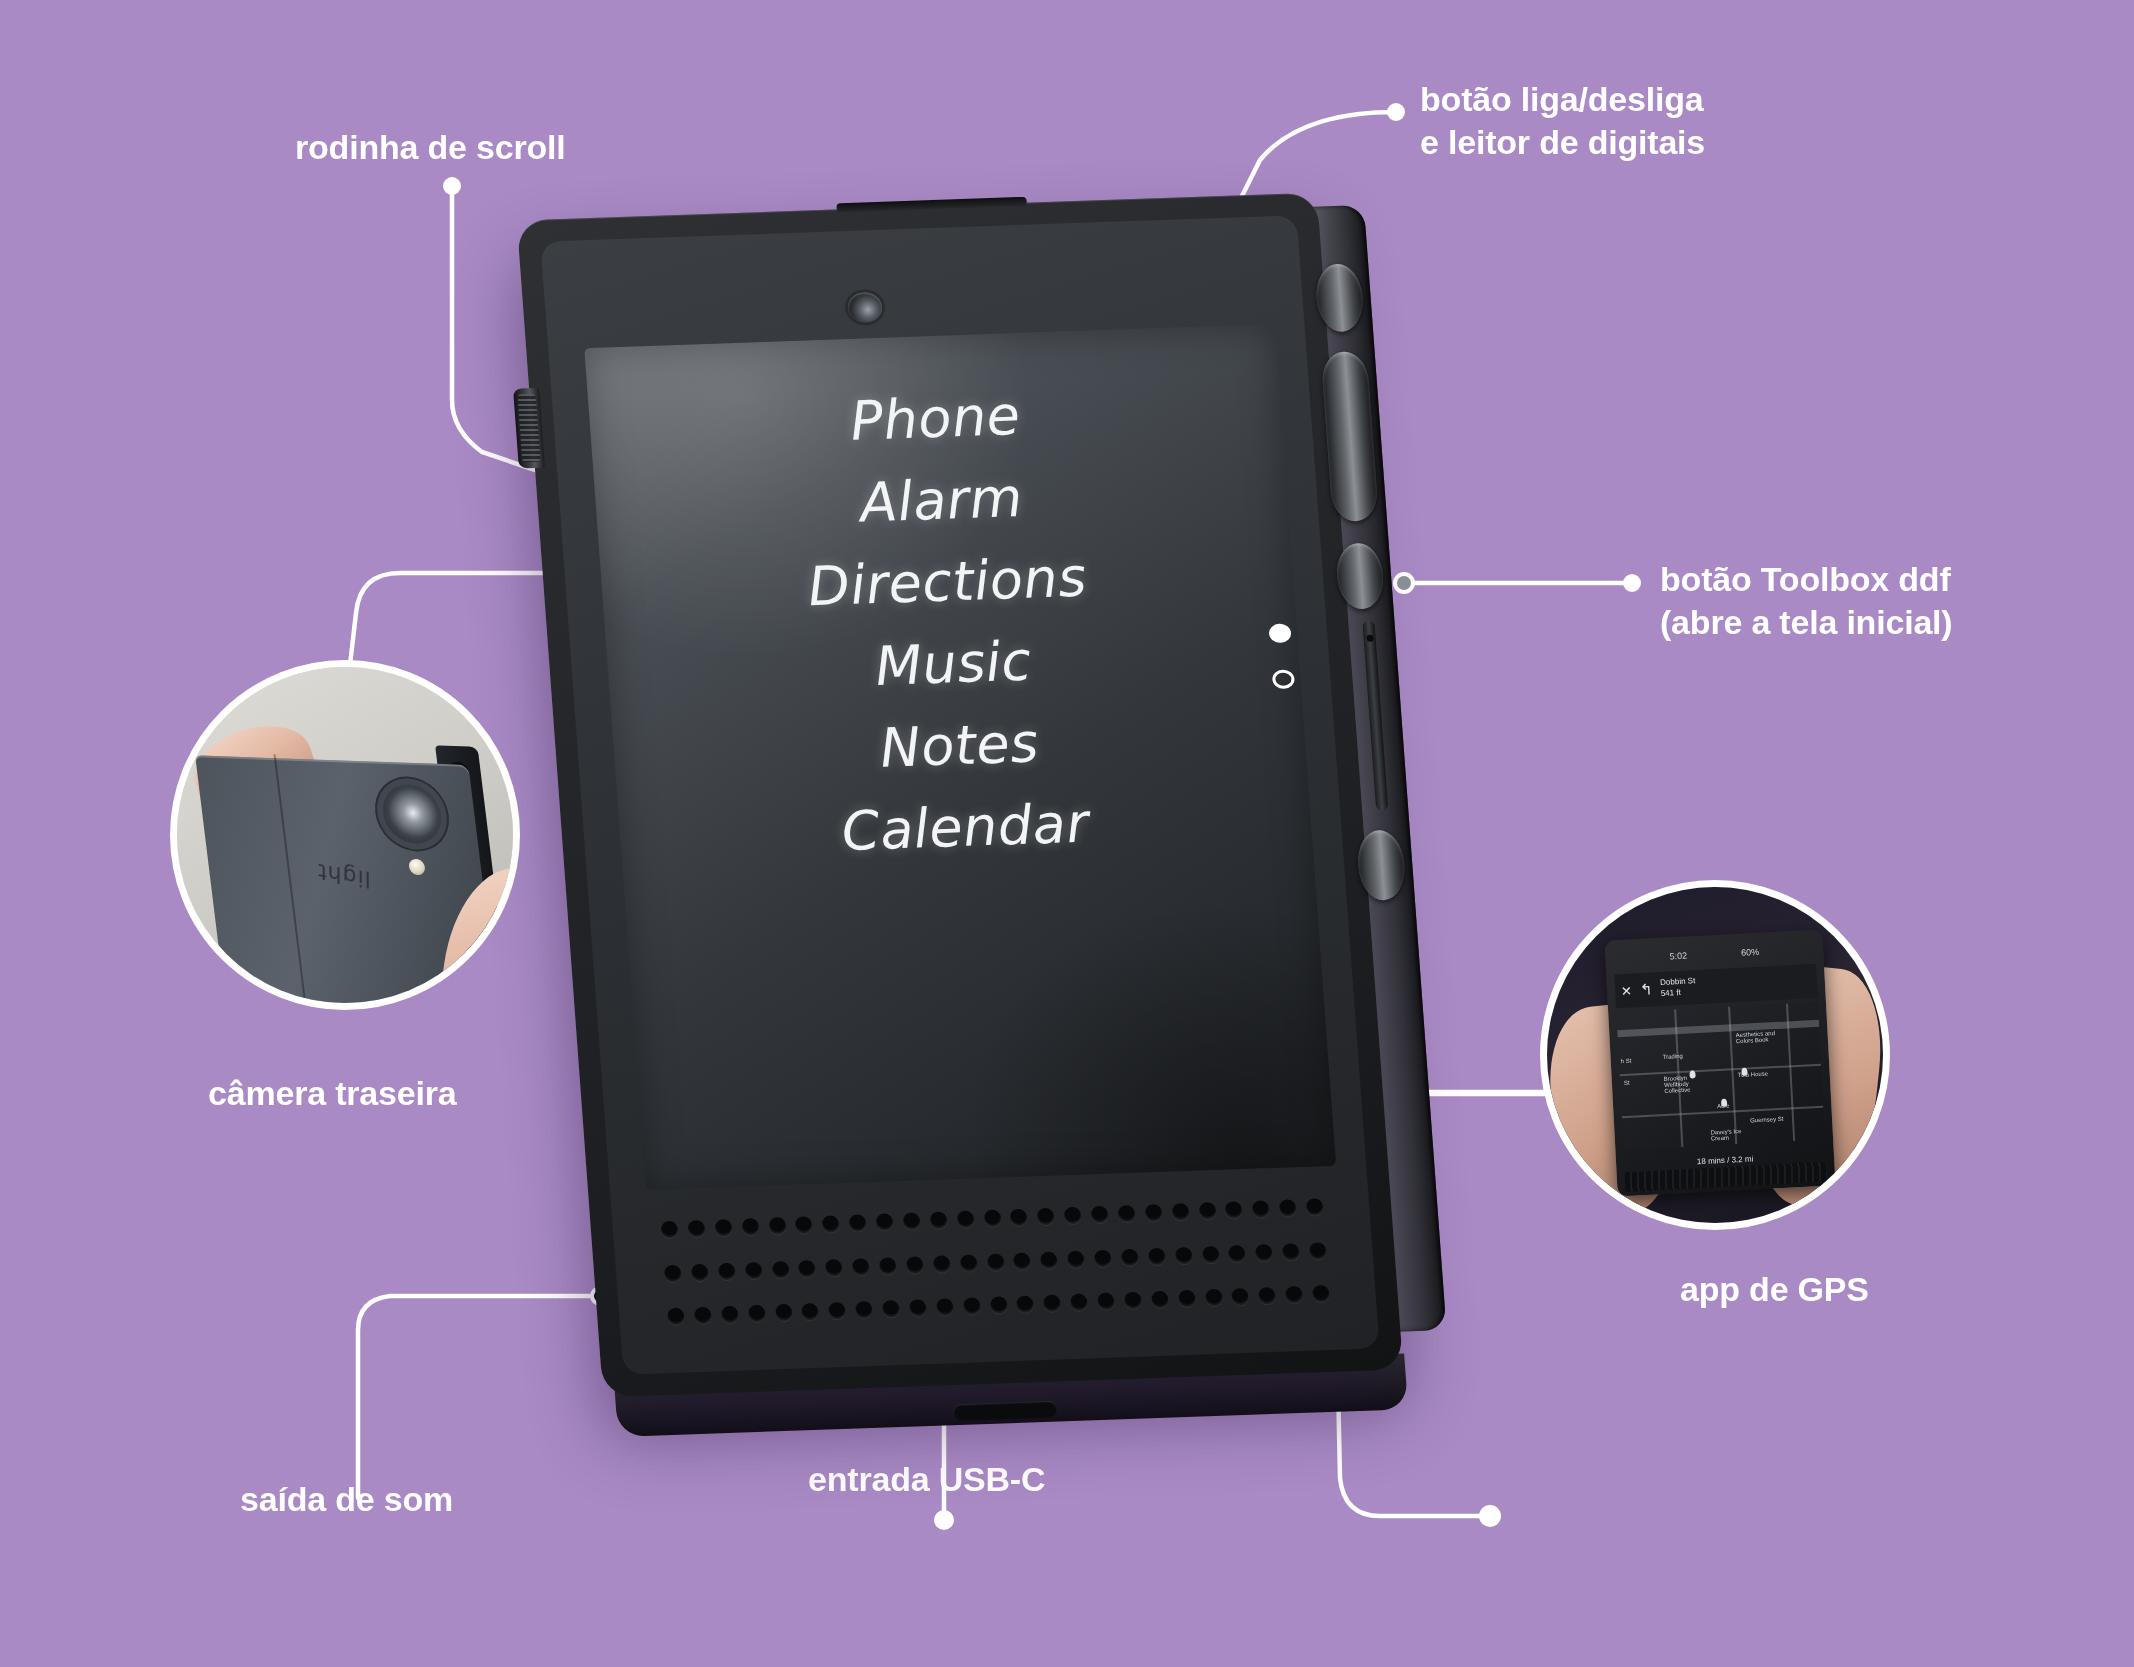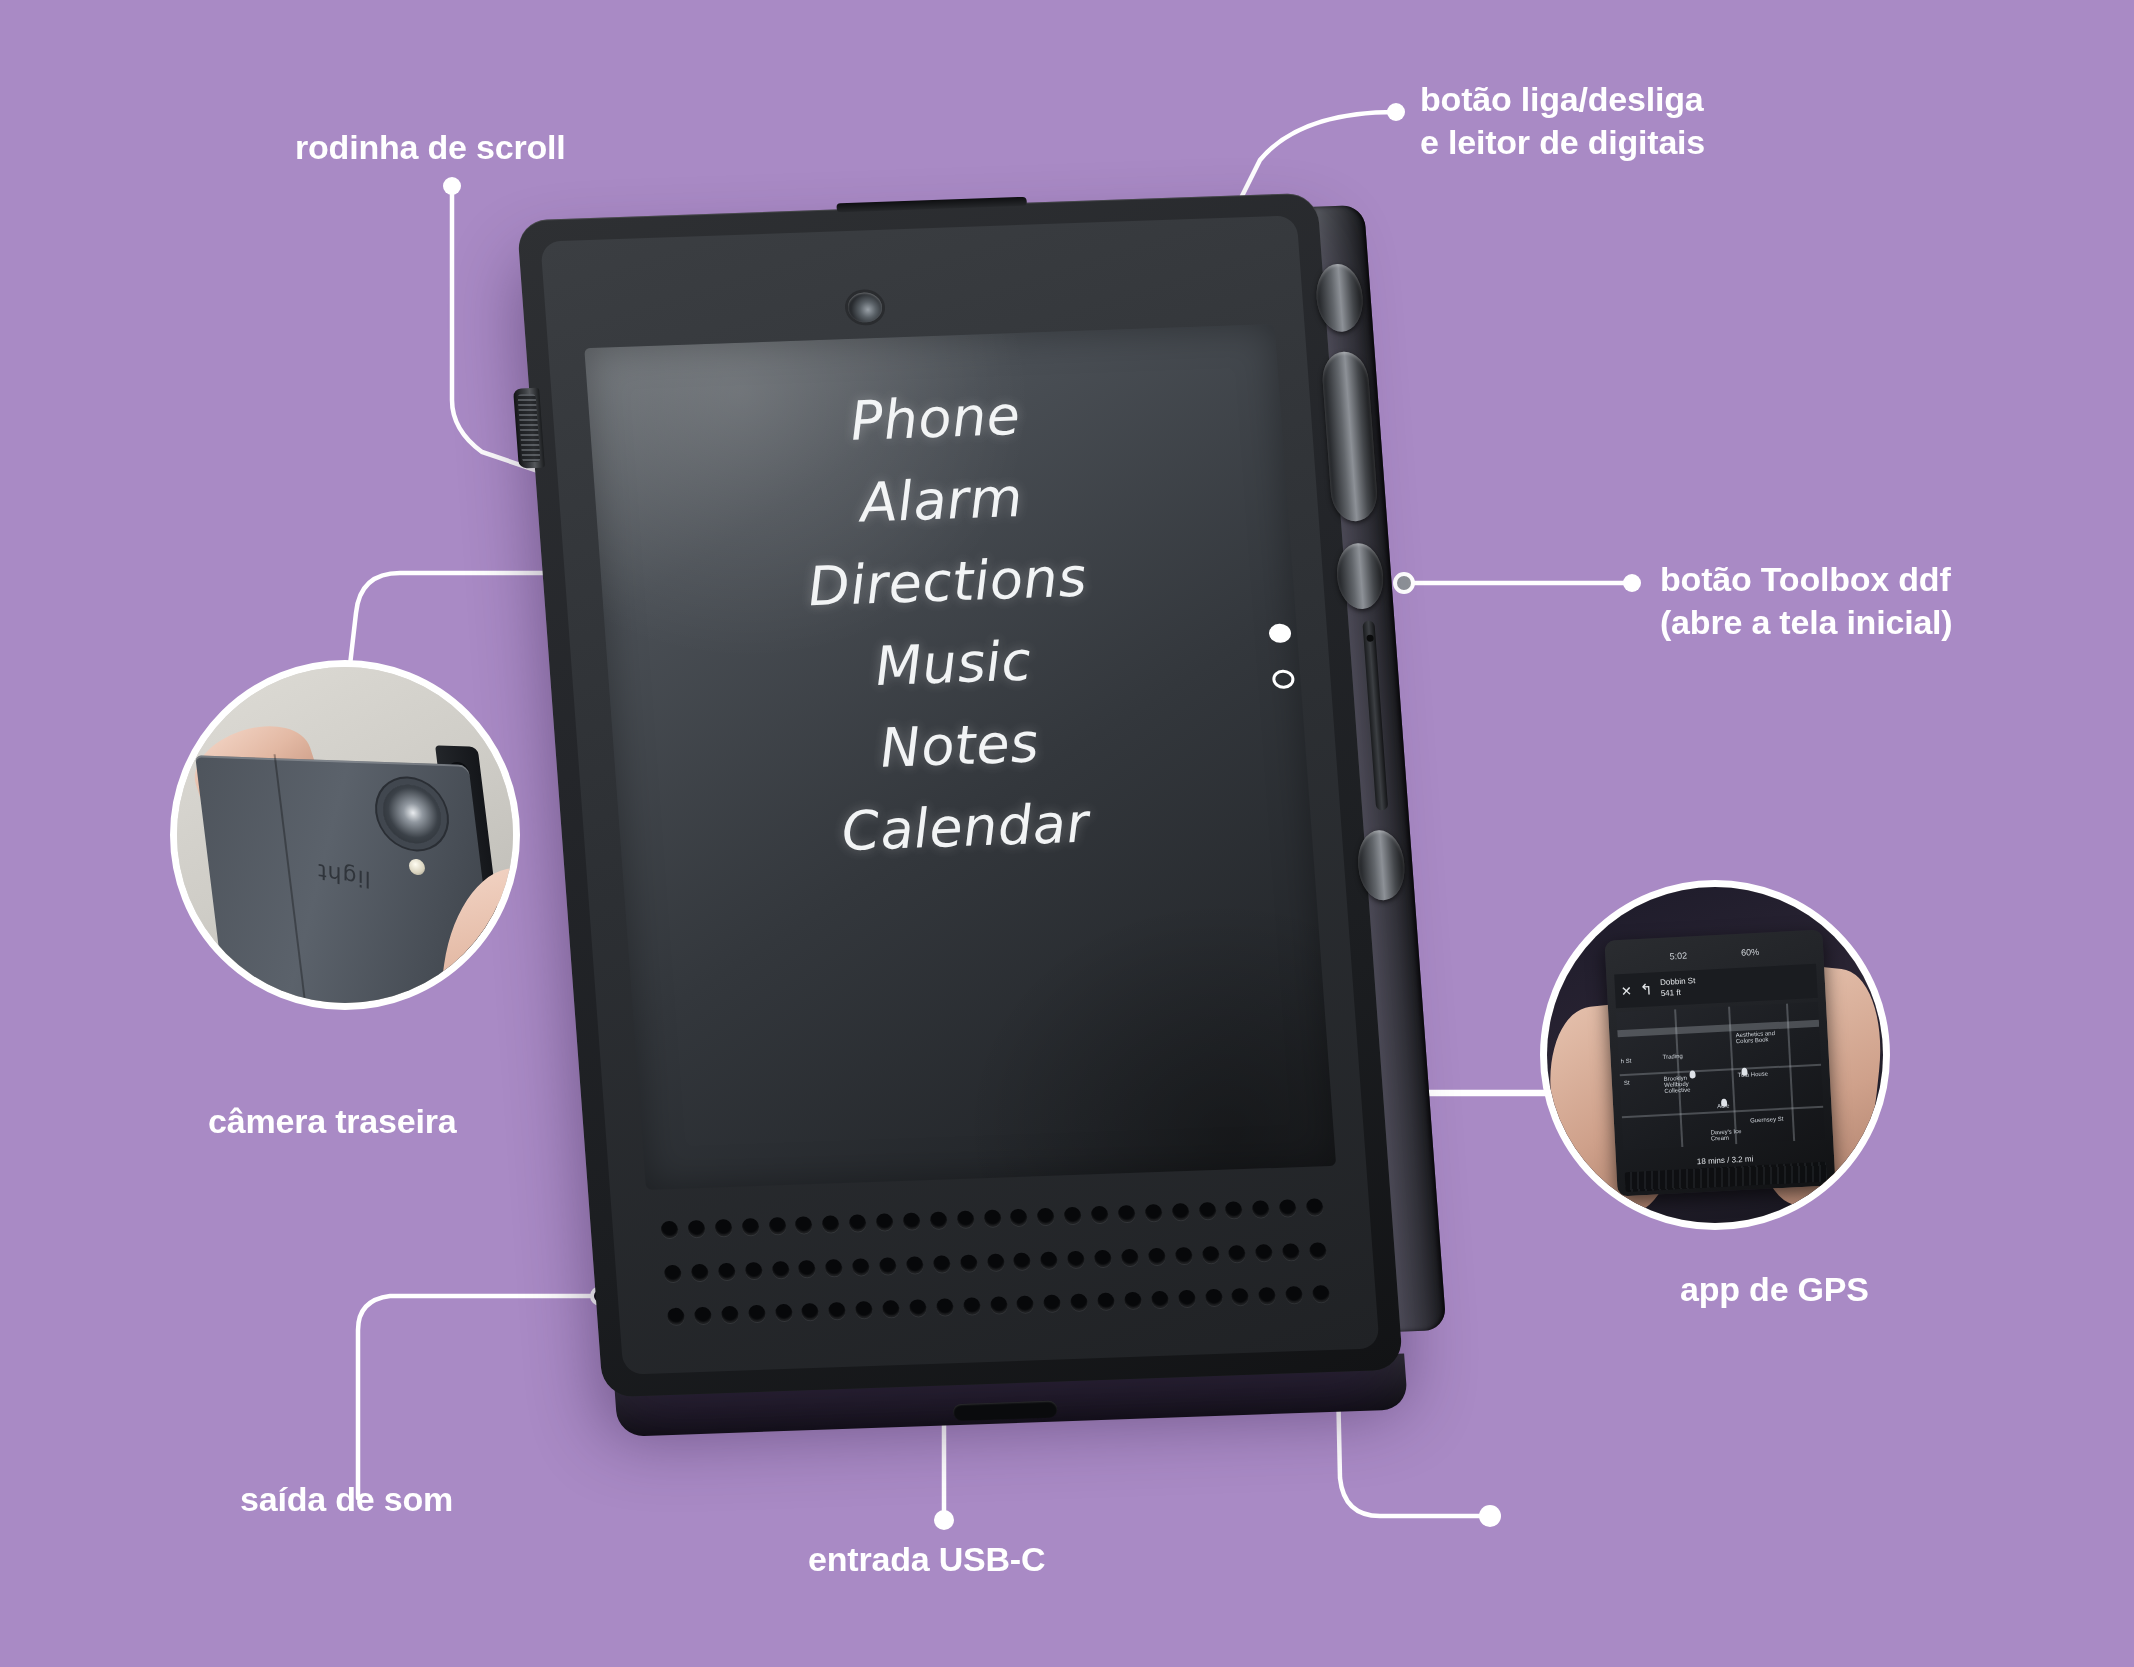--- a/index.html
+++ b/index.html
@@ -396,25 +396,25 @@
   </svg>
 
   <div class="label" style="left:295px; top:126px;">rodinha de scroll</div>
 
   <div class="label" style="left:1420px; top:78px;">botão liga/desliga
 e leitor de digitais</div>
 
   <div class="label" style="left:1660px; top:558px;">botão Toolbox ddf
 (abre a tela inicial)</div>
 
-  <div class="label" style="left:208px; top:1072px;margin-top:28px;">câmera traseira</div>
+  <div class="label" style="left:208px; top:1072px;">câmera traseira</div>
 
   <div class="label" style="left:240px; top:1478px;text-align:right;">saída de som</div>
 
-  <div class="label" style="left:808px; top:1538px;">entrada USB-C</div>
+  <div class="label" style="left:808px; top:1458px;">entrada USB-C</div>
 
 
   <div class="label" style="left:1680px; top:1268px;">app de GPS</div>
 
   <div id="phone-wrap">
     <div id="phone">
 
       <div class="side-edge"></div>
       <div class="bottom-edge"></div>
 

